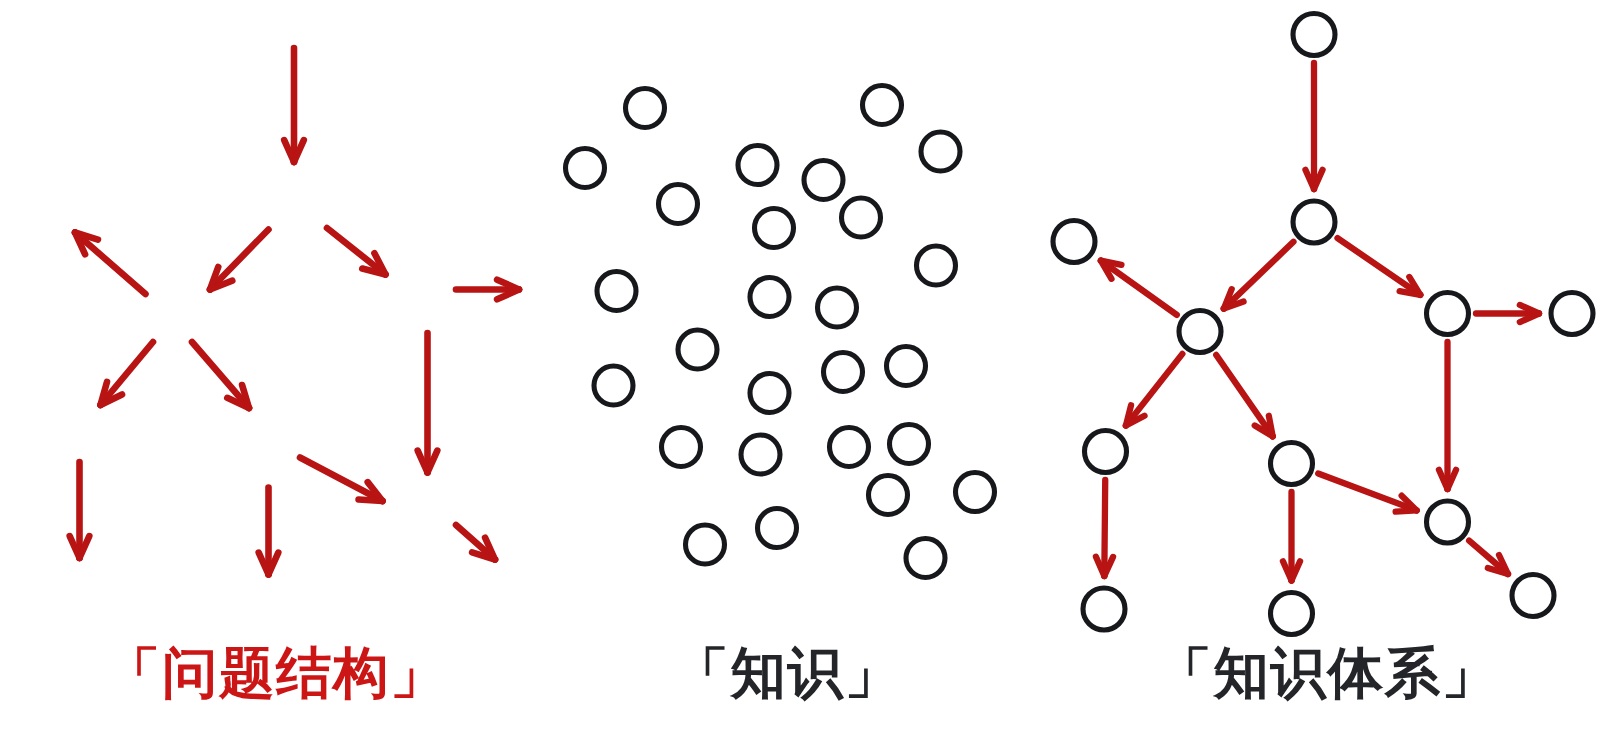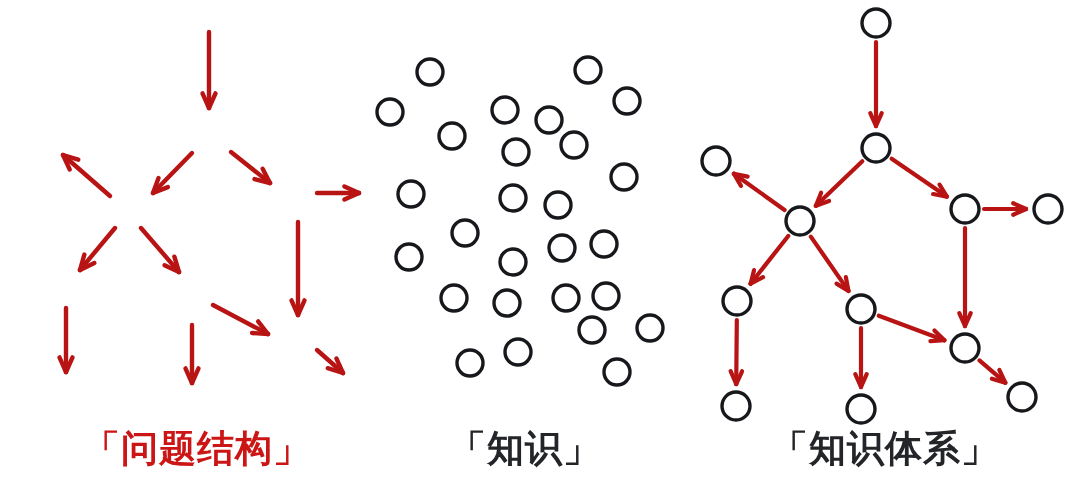--- a/index.html
+++ b/index.html
@@ -16,21 +16,21 @@
     width: 1080px;
     height: 496px;
     background: #ffffff;
     overflow: hidden;
   }
   .panel {
     position: absolute;
     top: 0;
     height: 496px;
   }
-  #panel-problem   { left: 17px;   width: 360px; }
+  #panel-problem   { left: 4px;   width: 360px; }
   #panel-knowledge { left: 360px; width: 330px; }
   #panel-system    { left: 690px; width: 390px; }
 
   .panel-svg {
     position: absolute;
     left: 0;
     top: 0;
     display: block;
   }
   .caption {

